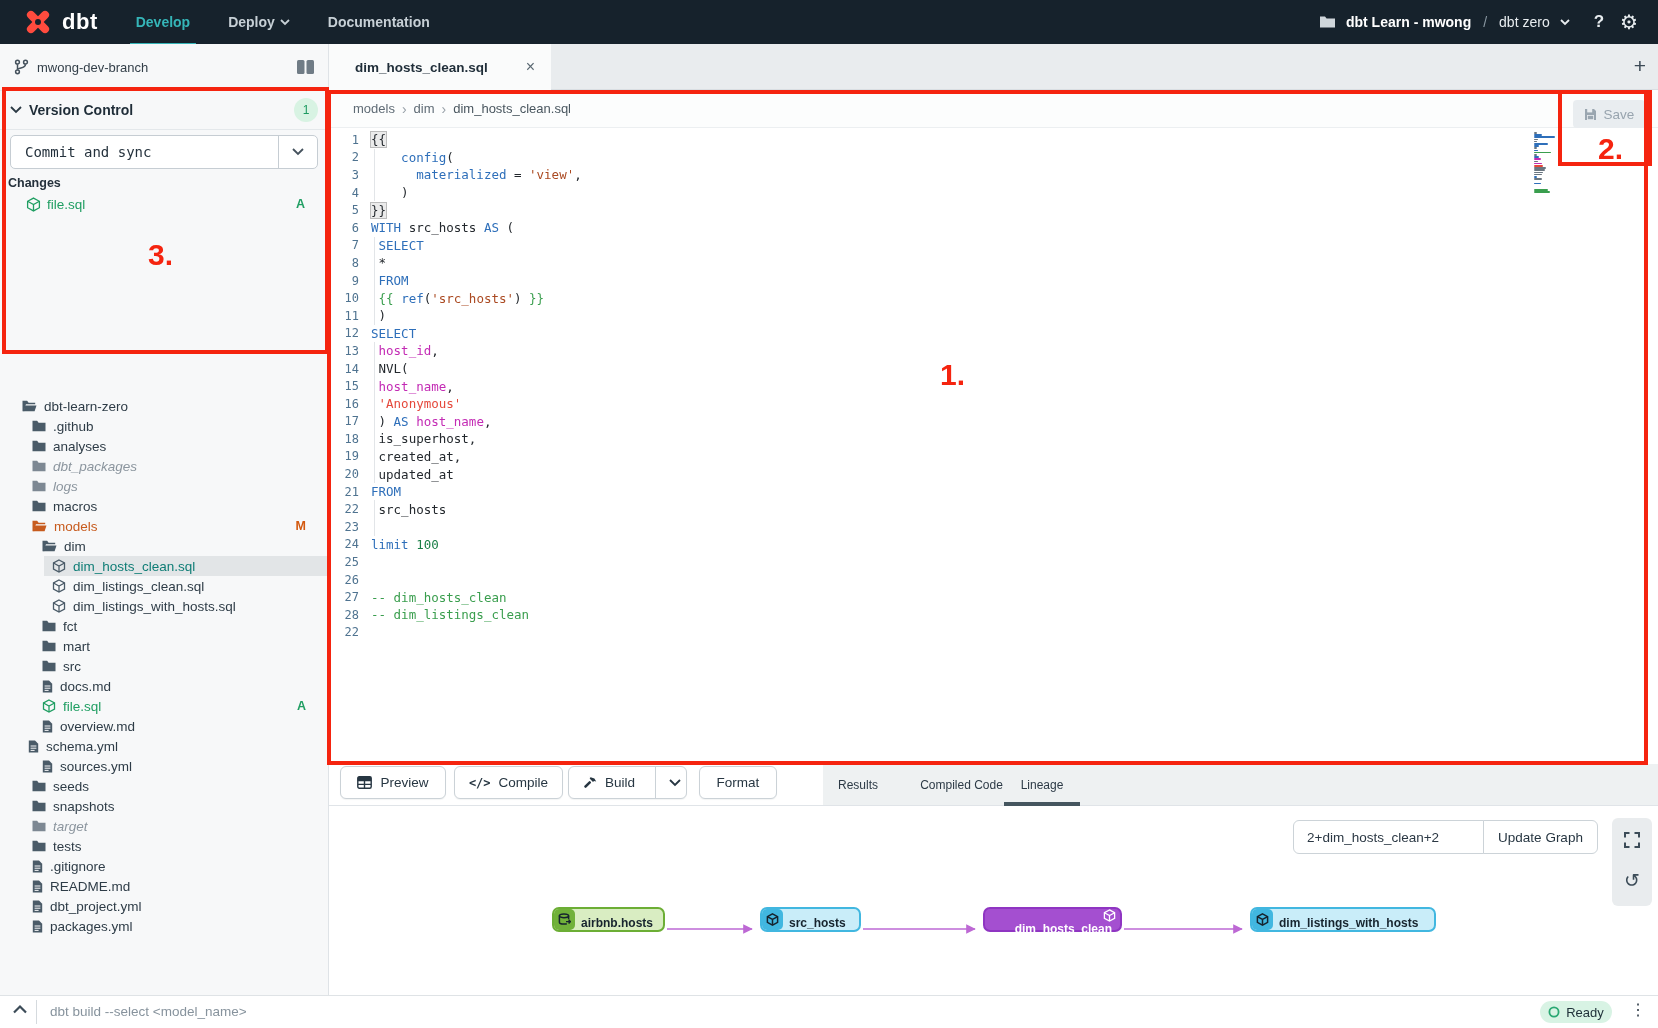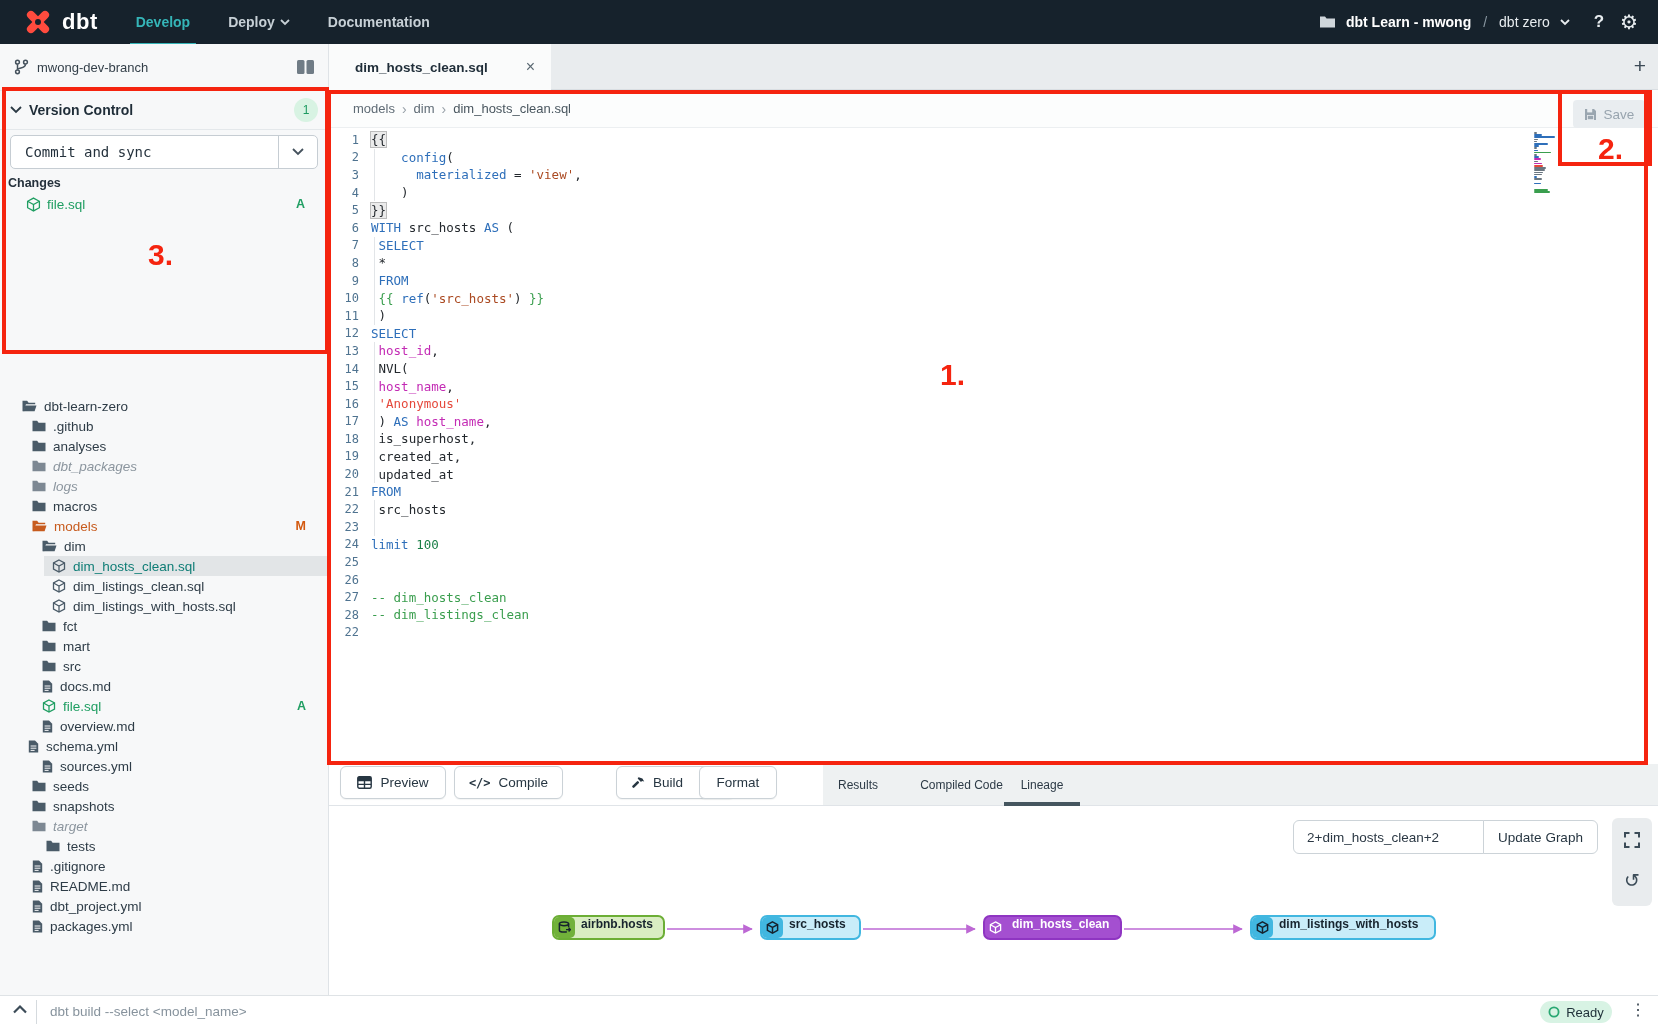--- a/index.html
+++ b/index.html
@@ -69,44 +69,44 @@
   .gd{position:absolute;left:45px;top:0;bottom:0;width:1px;background:#e2e5e8;}
   .t-k{color:#2e6fba;} .t-s{color:#ab4a22;} .t-s2{color:#e5483b;} .t-v{color:#c32bb4;}
   .t-n{color:#177e45;} .t-c{color:#3a9e4e;} .t-j{color:#3a9e4e;} .t-p{color:#24292e;}
   .t-b{color:#24292e;background:#ebebeb;outline:1px solid #bcbcbc;}
   #minimap{position:absolute;left:1205px;top:4px;width:26px;}
   #minimap .mb{position:absolute;height:1.5px;border-radius:1px;}
   
   #toolbar{position:absolute;left:329px;top:764px;width:1329px;height:42px;background:#fff;border-bottom:1px solid #e0e4e8;box-sizing:border-box;}
   #toolbar .grayside{position:absolute;left:494px;top:0;right:0;height:41px;background:#eef1f2;}
   .tbtn{position:absolute;top:2px;height:33px;background:#fff;border:1px solid #cbd2d7;border-radius:6px;display:flex;align-items:center;justify-content:center;gap:8px;font-size:13.5px;color:#273642;box-sizing:border-box;box-shadow:0 1px 1px rgba(20,30,40,.05);cursor:pointer;}
-  #btn-preview{left:11px;width:106px;} #btn-compile{left:125px;width:109px;} #btn-build{left:239px;width:119px;padding:0;margin-left:48px;} #btn-format{left:370px;width:78px;}
+  #btn-preview{left:11px;width:106px;} #btn-compile{left:125px;width:109px;} #btn-build{left:239px;width:119px;padding:0;} #btn-format{left:370px;width:78px;}
   #btn-build .bmain{display:flex;align-items:center;gap:8px;padding:0 12px 0 14px;}
   #btn-build .bdiv{width:1px;height:100%;background:#cbd2d7;}
   #btn-build .bchev{width:30px;display:flex;justify-content:center;}
   .codeglyph{font-family:"DejaVu Sans Mono",monospace;font-weight:bold;font-size:12px;}
   .rtab{position:absolute;top:0;height:41px;display:flex;align-items:center;font-size:12px;color:#2c3a46;cursor:pointer;}
   #tab-results{left:491px;width:76px;justify-content:center;}
   #tab-compiled{left:560px;width:145px;justify-content:center;}
   #tab-lineage{left:675px;width:76px;justify-content:center;}
   #tabline{position:absolute;left:675px;top:38px;width:76px;height:4px;background:#45565f;}
   
   #lineage{position:absolute;left:329px;top:806px;width:1329px;height:189px;background:#fff;}
   #lin-input{position:absolute;left:964px;top:14px;width:191px;height:34px;border:1px solid #ccd3d8;border-radius:6px 0 0 6px;box-sizing:border-box;display:flex;align-items:center;background:#fff;}
   #lin-input span{font-size:13.5px;color:#2b3844;margin-left:13px;}
   #lin-update{position:absolute;left:1154px;top:14px;width:115px;height:34px;border:1px solid #ccd3d8;border-radius:0 6px 6px 0;box-sizing:border-box;display:flex;align-items:center;justify-content:center;font-size:13.5px;color:#273642;background:#fff;cursor:pointer;}
   #lin-tools{position:absolute;left:1283px;top:12px;width:40px;height:88px;background:#e9ecee;border-radius:6px;}
   #lin-tools .lt{position:absolute;left:0;width:40px;height:40px;display:flex;align-items:center;justify-content:center;color:#3c4c58;cursor:pointer;}
   #lt-reset{top:42px;font-size:19px;}
-  .lnode{position:absolute;top:109px;height:25px;border-radius:7px;display:flex;align-items:flex-start;font-weight:bold;font-size:12px;box-sizing:border-box;color:#17242e;cursor:pointer;}
+  .lnode{position:absolute;top:101px;height:25px;border-radius:7px;display:flex;align-items:flex-end;font-weight:bold;font-size:12px;box-sizing:border-box;color:#17242e;cursor:pointer;}
   .lnode .chip{width:21px;height:21px;border-radius:5px;display:flex;align-items:center;justify-content:center;margin-left:0;}
   .lnode .nl{padding:0 8px 0 6px;white-space:nowrap;}
   .lnode.green{border:2px solid #6cae35;background:#d9edc2;} .lnode.green .chip{background:#71b13a;}
   .lnode.blue{border:2px solid #41b7e0;background:#c9edf9;} .lnode.blue .chip{background:#41b7e0;}
-  .lnode.purple{border:2px solid #8f35c2;background:#a44fd0;color:#fff;}
+  .lnode.purple{border:2px solid #8f35c2;background:#a44fd0;color:#fff;flex-direction:column;}
   
   #statusbar{position:absolute;left:0;top:995px;width:1658px;height:41px;background:#fff;border-top:1px solid #dfe3e6;box-sizing:border-box;}
   #sb-chev{position:absolute;left:12px;top:8px;color:#3c4c58;cursor:pointer;}
   #sb-div{position:absolute;left:36px;top:4px;width:1px;height:24px;background:#d5dade;}
   #sb-cmd{position:absolute;left:50px;top:8px;font-size:13.5px;color:#87939d;}
   #sb-ready{position:absolute;left:1540px;top:5px;width:72px;height:22px;border-radius:11px;background:#d8f3e4;display:flex;align-items:center;gap:6px;justify-content:center;font-size:13px;color:#21323a;}
   #sb-kebab{position:absolute;left:1630px;top:4px;font-size:16px;color:#37434e;cursor:pointer;}
   
   .ann{position:absolute;border:4px solid #f5240f;box-sizing:border-box;z-index:40;pointer-events:none;}
   .annlab{position:absolute;color:#f5240f;font-weight:bold;font-size:30px;z-index:41;font-family:"Liberation Sans",sans-serif;pointer-events:none;}
@@ -401,21 +401,21 @@
         <span class="tl">snapshots</span>
       </div>
       <div class="trow muted" style="padding-left: 32px;">
         <span class="ti">
           <svg width="14" height="12" viewBox="0 0 14 12">
             <path d="M0.5 0.8h4.6l1.5 1.9h6.9v8.5H0.5z" fill="currentColor"></path>
           </svg>
         </span>
         <span class="tl">target</span>
       </div>
-      <div class="trow" style="padding-left: 46px;">
+      <div class="trow" style="padding-left: 32px;">
         <span class="ti">
           <svg width="14" height="12" viewBox="0 0 14 12">
             <path d="M0.5 0.8h4.6l1.5 1.9h6.9v8.5H0.5z" fill="currentColor"></path>
           </svg>
         </span>
         <span class="tl">tests</span>
       </div>
       <div class="trow" style="padding-left: 32px;">
         <span class="ti">
           <svg width="11" height="13" viewBox="0 0 11 13">

